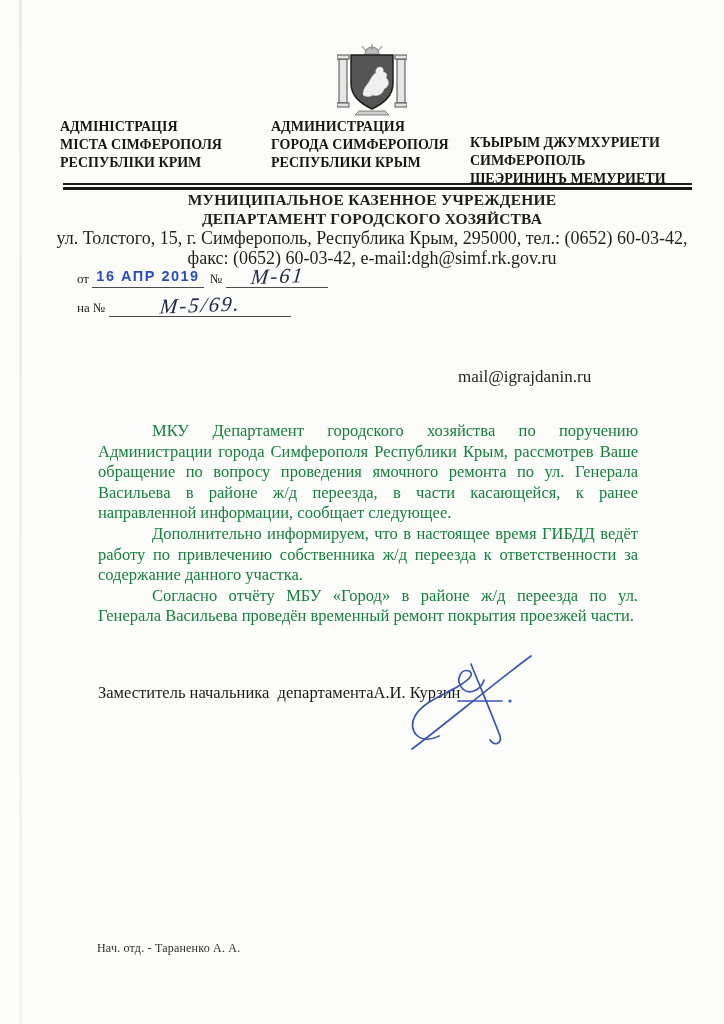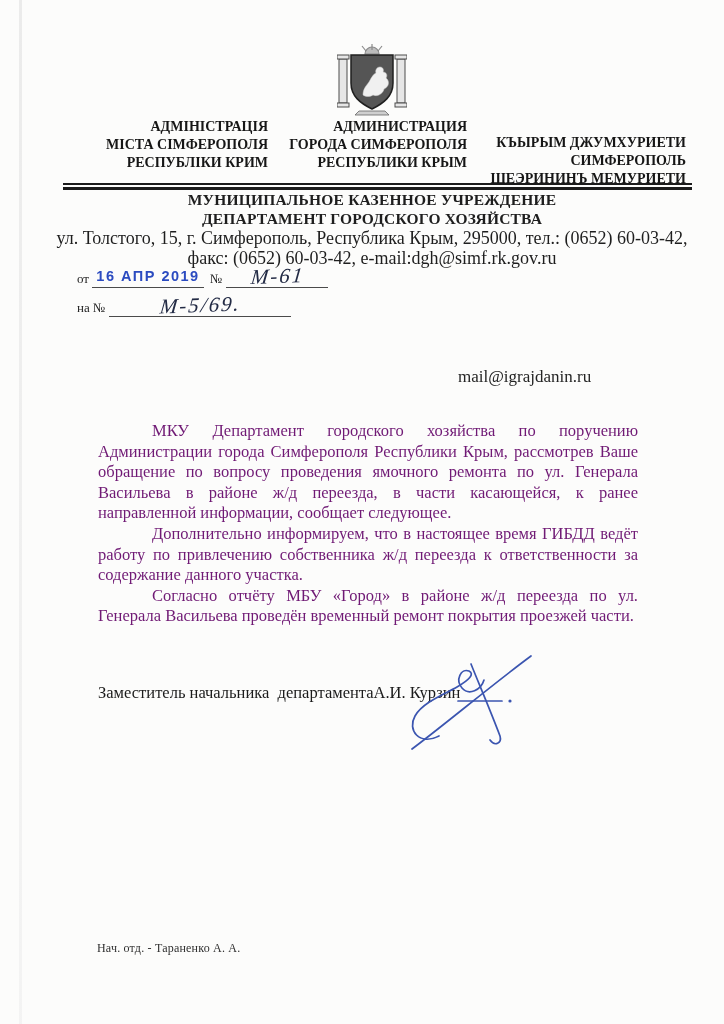--- a/index.html
+++ b/index.html
@@ -10,21 +10,21 @@
   }
   .scan-edge {
     position:absolute; left:19px; top:0; width:3px; height:100%;
     background:linear-gradient(#e2e2e2,#efefef); opacity:.65;
   }
   .emblem { position:absolute; left:337px; top:43px; width:70px; height:76px; }
 
   .head-cols {
     position:absolute; top:118px; left:60px; width:626px;
     display:flex; justify-content:space-between;
-    text-align:right; font-weight:bold; font-size:14px; line-height:18px;
+    text-align:left; font-weight:bold; font-size:14px; line-height:18px;
     color:#161616;
   }
   .hc1 { width:208px; } .hc2 { width:196px; } .hc3 { width:216px;margin-top:16px; }
 
   .double-rule {
     position:absolute; top:183px; left:63px; width:629px; height:2px;
     border-top:2px solid #1b1b1b; border-bottom:3px solid #1b1b1b;
   }
 
   .org-block { position:absolute; top:191px; left:42px; width:660px; text-align:center; }
@@ -51,21 +51,21 @@
   .handwriting {
     display:inline-block; font-style:italic; color:#232b45;
     font-size:21px; letter-spacing:2px; white-space:nowrap;
     transform:rotate(-2deg) skewX(-8deg); position:relative; top:2px;
   }
 
   .recipient { position:absolute; top:367px; left:458px; font-size:17px; color:#242424; }
 
   .body-text {
     position:absolute; top:421px; left:98px; width:540px;
-    font-size:16.5px; line-height:20.6px; text-align:justify; color:#701a75;
+    font-size:16.5px; line-height:20.6px; text-align:justify; color:#15803d;
   }
   .body-text p { margin:0; text-indent:54px; }
 
   .sign-row {
     position:absolute; top:683px; left:98px; width:554px;
     display:flex; justify-content:flex-start; font-size:16.5px; color:#1b1b1b;
   }
   .pre { white-space:pre-wrap; }
 
   .signature-svg { position:absolute; left:405px; top:650px; width:135px; height:105px; }

